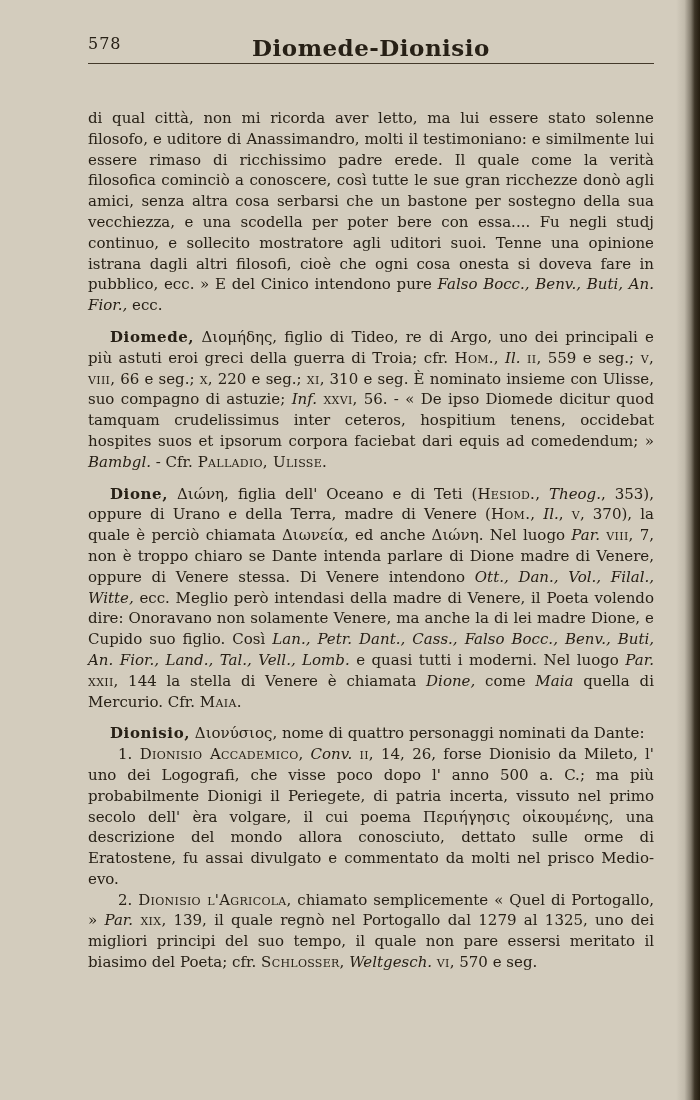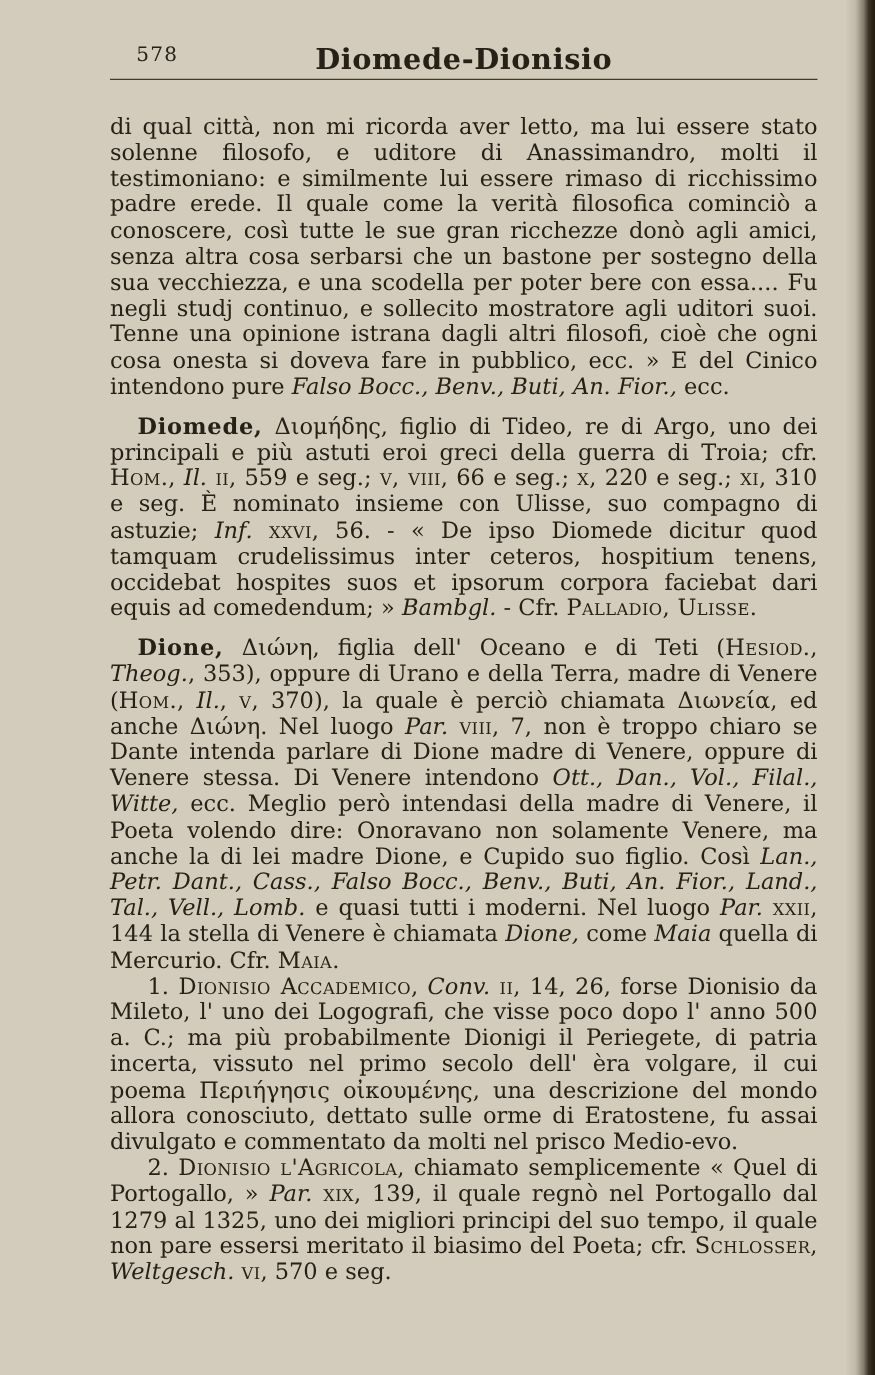--- a/index.html
+++ b/index.html
@@ -31,37 +31,36 @@
   .header{
     position:relative;
     height:22px;
   }
   .page-num{
     position:absolute;
     left:0;
     top:0;
     font-size:16px;
     letter-spacing:1px;
-    margin-left:21px;
   }
   .header-title{
     text-align:center;
     font-weight:bold;
     font-size:23px;
     letter-spacing:0.5px;
   }
   .rule{
     border:none;
     border-top:1.5px solid var(--rule);
     margin:7px 0 0 0;
   }
   .text-block{
-    margin-top:28px;
+    margin-top:44px;
     text-align:justify;
-    font-size:18px;
+    font-size:15px;
     line-height:20.8px;
   }
   p.para{
     margin:0;
   }
   p.entry{
     margin-top:11px;
     text-indent:22px;
   }
   p.item{
@@ -99,18 +98,19 @@
 <div class="page">
   <div class="header">
     <span class="page-num">578</span>
     <div class="header-title">Diomede-Dionisio</div>
   </div>
   <hr class="rule">
   <div class="text-block">
       <p class="para"><span>di qual città, non mi ricorda aver letto, ma lui essere stato solenne filosofo, e uditore di Anassimandro, molti il testimoniano: e similmente lui essere rimaso di ricchissimo padre erede. Il quale come la verità filosofica cominciò a conoscere, così tutte le sue gran ricchezze donò agli amici, senza altra cosa serbarsi che un bastone per sostegno della sua vecchiezza, e una scodella per poter bere con essa.... Fu negli studj continuo, e sollecito mostratore agli uditori suoi. Tenne una opinione istrana dagli altri filosofi, cioè che ogni cosa onesta si doveva fare in pubblico, ecc. » E del Cinico intendono pure </span><span class="italic">Falso Bocc., Benv., Buti, An. Fior.,</span><span> ecc.</span></p>
       <p class="para entry"><span class="bold">Diomede,</span><span> Διομήδης, figlio di Tideo, re di Argo, uno dei principali e più astuti eroi greci della guerra di Troia; cfr. </span><span class="smallcaps">Hom.</span><span>, </span><span class="italic">Il.</span><span> </span><span class="smallcaps">ii</span><span>, 559 e seg.; </span><span class="smallcaps">v, viii</span><span>, 66 e seg.; </span><span class="smallcaps">x</span><span>, 220 e seg.; </span><span class="smallcaps">xi</span><span>, 310 e seg. È nominato insieme con Ulisse, suo compagno di astuzie; </span><span class="italic">Inf.</span><span> </span><span class="smallcaps">xxvi</span><span>, 56. - « De ipso Diomede dicitur quod tamquam crudelissimus inter ceteros, hospitium tenens, occidebat hospites suos et ipsorum corpora faciebat dari equis ad comedendum; » </span><span class="italic">Bambgl.</span><span> - Cfr. </span><span class="smallcaps">Palladio, Ulisse</span><span>.</span></p>
       <p class="para entry"><span class="bold">Dione,</span><span> Διώνη, figlia dell' Oceano e di Teti (</span><span class="smallcaps">Hesiod.</span><span>, </span><span class="italic">Theog.</span><span>, 353), oppure di Urano e della Terra, madre di Venere (</span><span class="smallcaps">Hom.</span><span>, </span><span class="italic">Il.</span><span>, </span><span class="smallcaps">v</span><span>, 370), la quale è perciò chiamata Διωνεία, ed anche Διώνη. Nel luogo </span><span class="italic">Par.</span><span> </span><span class="smallcaps">viii</span><span>, 7, non è troppo chiaro se Dante intenda parlare di Dione madre di Venere, oppure di Venere stessa. Di Venere intendono </span><span class="italic">Ott., Dan., Vol., Filal., Witte,</span><span> ecc. Meglio però intendasi della madre di Venere, il Poeta volendo dire: Onoravano non solamente Venere, ma anche la di lei madre Dione, e Cupido suo figlio. Così </span><span class="italic">Lan., Petr. Dant., Cass., Falso Bocc., Benv., Buti, An. Fior., Land., Tal., Vell., Lomb.</span><span> e quasi tutti i moderni. Nel luogo </span><span class="italic">Par.</span><span> </span><span class="smallcaps">xxii</span><span>, 144 la stella di Venere è chiamata </span><span class="italic">Dione,</span><span> come </span><span class="italic">Maia</span><span> quella di Mercurio. Cfr. </span><span class="smallcaps">Maia</span><span>.</span></p>
+      <p class="para entry"><span class="bold">Dionisio,</span><span> Διονύσιος, nome di quattro personaggi nominati da Dante:</span></p>
       <p class="para item"><span>1. </span><span class="smallcaps">Dionisio Accademico</span><span>, </span><span class="italic">Conv.</span><span> </span><span class="smallcaps">ii</span><span>, 14, 26, forse Dionisio da Mileto, l' uno dei Logografi, che visse poco dopo l' anno 500 a. C.; ma più probabilmente Dionigi il Periegete, di patria incerta, vissuto nel primo secolo dell' èra volgare, il cui poema Περιήγησις οἰκουμένης, una descrizione del mondo allora conosciuto, dettato sulle orme di Eratostene, fu assai divulgato e commentato da molti nel prisco Medio-evo.</span></p>
       <p class="para item"><span>2. </span><span class="smallcaps">Dionisio l'Agricola</span><span>, chiamato semplicemente « Quel di Portogallo, » </span><span class="italic">Par.</span><span> </span><span class="smallcaps">xix</span><span>, 139, il quale regnò nel Portogallo dal 1279 al 1325, uno dei migliori principi del suo tempo, il quale non pare essersi meritato il biasimo del Poeta; cfr. </span><span class="smallcaps">Schlosser</span><span>, </span><span class="italic">Weltgesch.</span><span> </span><span class="smallcaps">vi</span><span>, 570 e seg.</span></p>
     </div>
 </div>
 
 <div class="page-edge"></div>
 
 </body></html>

